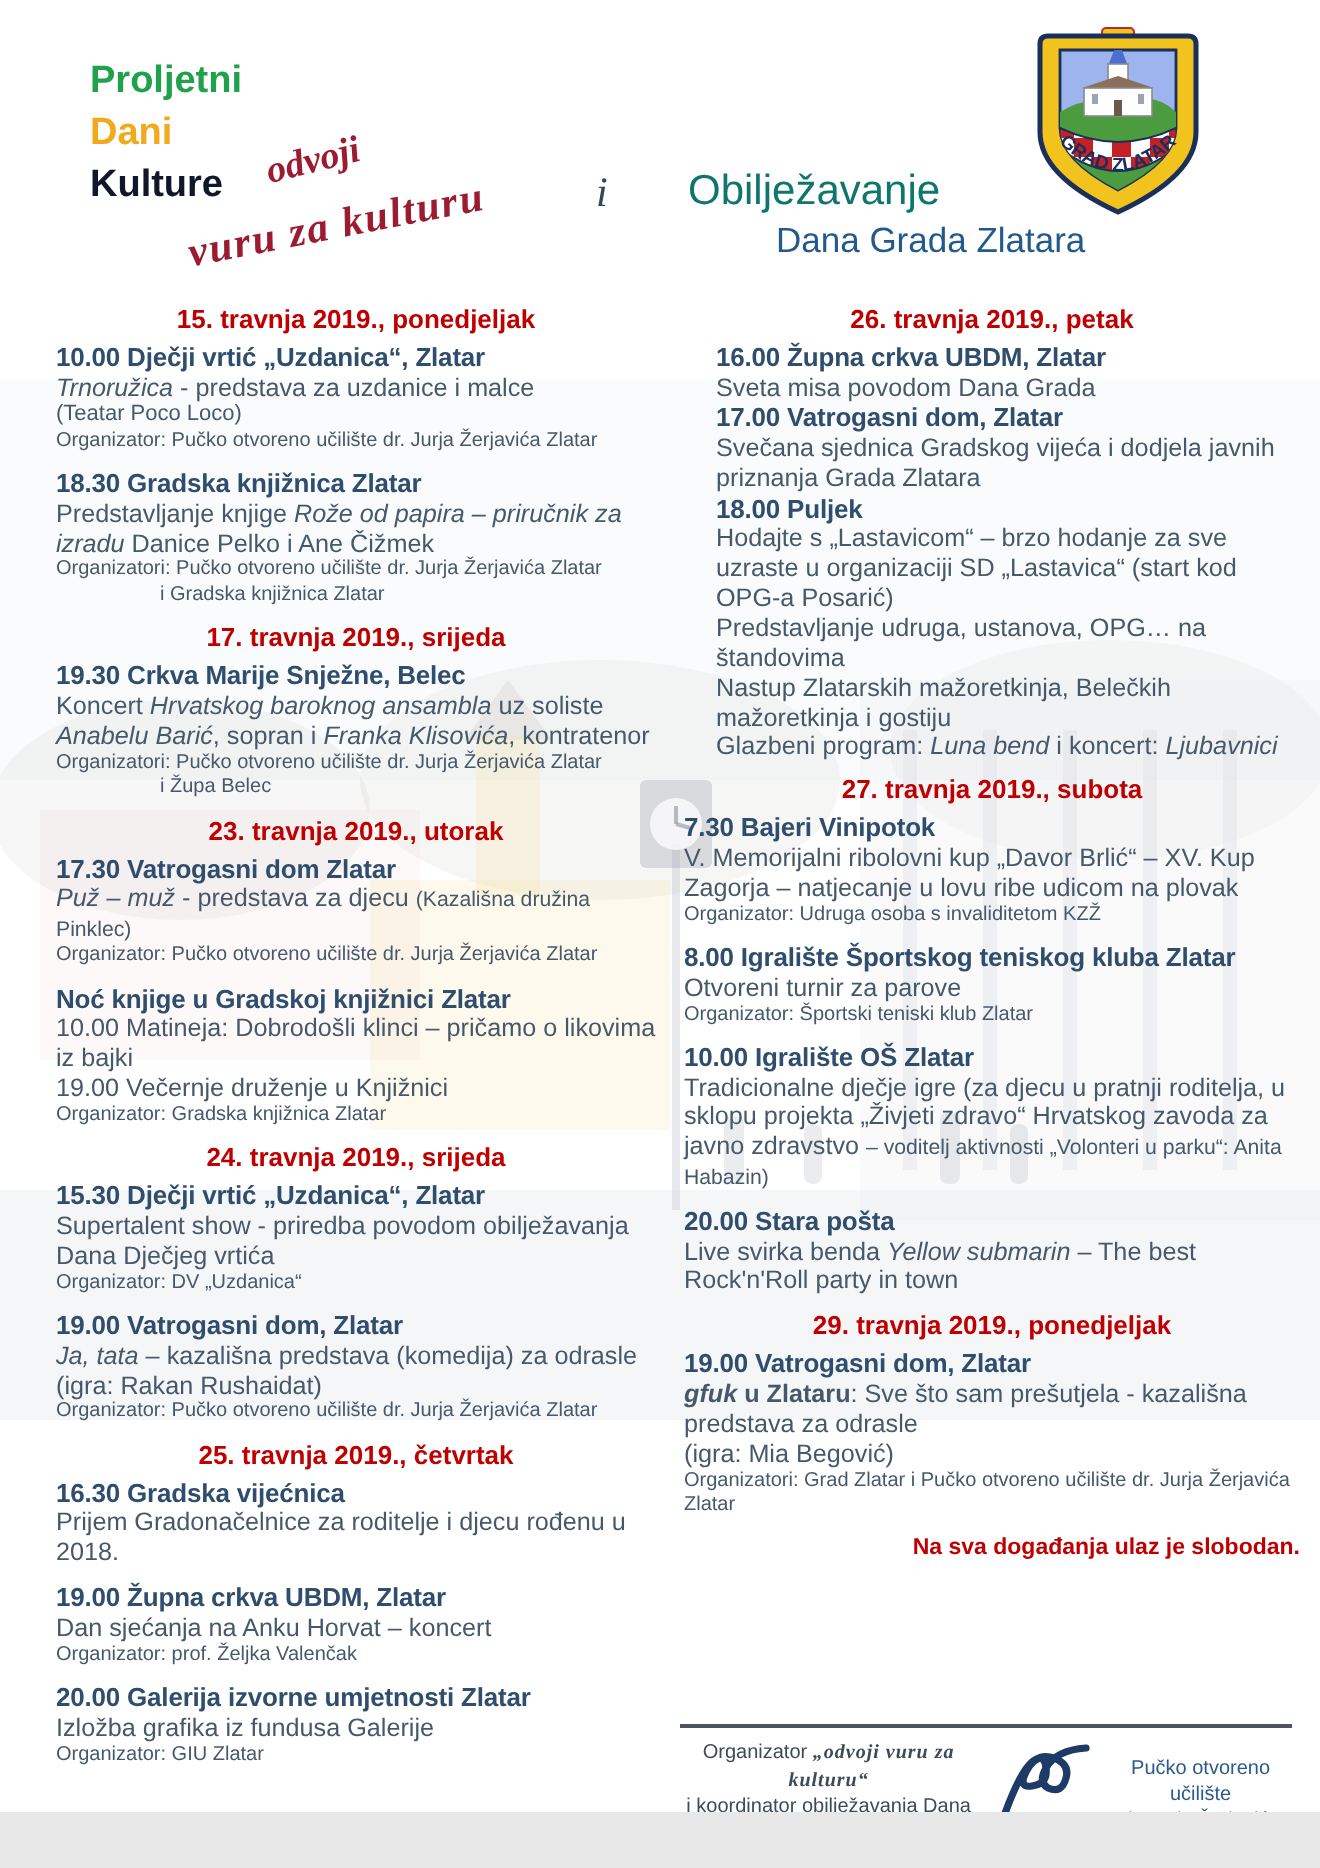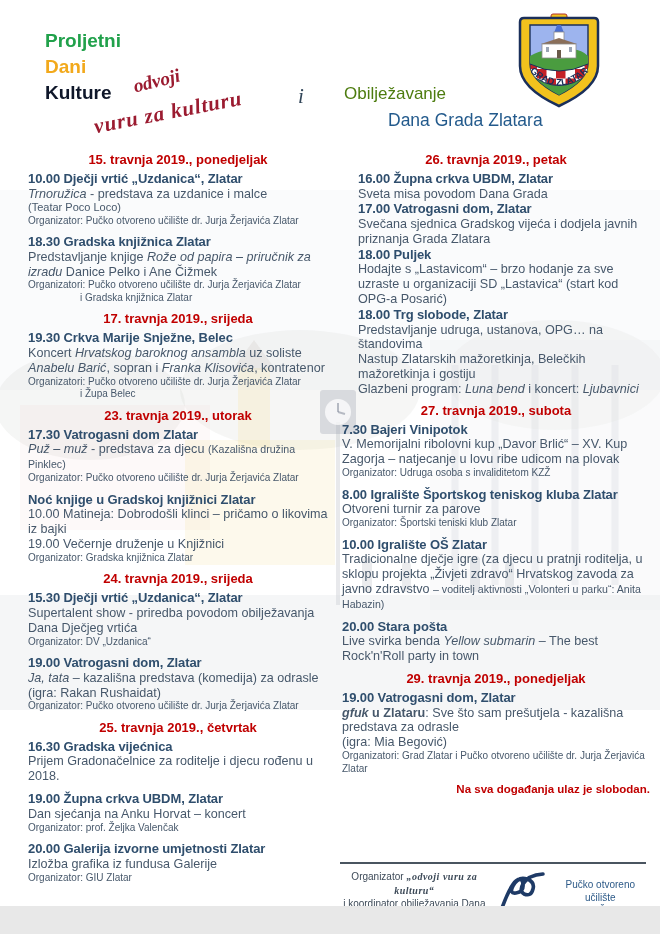--- a/index.html
+++ b/index.html
@@ -6,21 +6,21 @@
   .page{position:relative;width:660px;height:906px;background:#ffffff;overflow:hidden;
         font-family:"Liberation Sans",sans-serif;margin:0 auto;}
   
   .brand{position:absolute;left:45px;top:28px;font-size:19px;font-weight:bold;line-height:26px;}
   .slogan1{position:absolute;left:133px;top:70px;font-family:"Liberation Serif",serif;
            font-style:italic;font-weight:bold;font-size:19px;transform:rotate(-14deg);}
   .slogan2{position:absolute;left:93px;top:100px;font-family:"Liberation Serif",serif;
            font-style:italic;font-weight:bold;font-size:21px;letter-spacing:1px;transform:rotate(-11deg);}
   .connector{position:absolute;left:298px;top:84px;font-family:"Liberation Serif",serif;
              font-style:italic;font-size:21px;color:#33475a;}
-  .sub1{position:absolute;left:344px;top:84px;font-size:17px;color:#4d7c0f;}
+  .sub1{position:absolute;left:344px;top:84px;font-size:21px;color:#0f766e;}
   .sub2{position:absolute;left:388px;top:110px;font-size:17.5px;font-weight:normal;}
   .crest{position:absolute;left:518px;top:12px;}
   
   .bg{position:absolute;left:0;top:190px;pointer-events:none;}
   
   .col{position:absolute;top:146px;}
   .col-left{left:28px;width:300px;}
   .col-right{left:342px;width:308px;}
   .date{font-size:13px;font-weight:bold;color:#c00000;text-align:center;margin:6px 0 4px;}
   .section{margin-bottom:2px;}
@@ -201,21 +201,20 @@
         </div>
         <div class="event">
           <div class="etitle">17.00 Vatrogasni dom, Zlatar</div>
           <div class="p-body"><span>Svečana sjednica Gradskog vijeća i dodjela javnih priznanja Grada Zlatara</span></div>
         </div>
         <div class="event">
           <div class="etitle">18.00 Puljek</div>
           <div class="p-body"><span>Hodajte s „Lastavicom“ – brzo hodanje za sve uzraste u organizaciji SD „Lastavica“ (start kod OPG-a Posarić)</span></div>
         </div>
         <div class="event">
-          <div class="etitle">18.00 Trg slobode, Zlatar</div>
           <div class="p-body"><span>Predstavljanje udruga, ustanova, OPG… na štandovima</span></div>
           <div class="p-body"><span>Nastup Zlatarskih mažoretkinja, Belečkih mažoretkinja i gostiju</span></div>
           <div class="p-body"><span>Glazbeni program: </span><span class="seg-i">Luna bend</span><span> i koncert: </span><span class="seg-i">Ljubavnici</span></div>
         </div>
       </div>
       <div class="section">
         <div class="date">27. travnja 2019., subota</div>
         <div class="event">
           <div class="etitle">7.30 Bajeri Vinipotok</div>
           <div class="p-body"><span>V. Memorijalni ribolovni kup  „Davor Brlić“ – XV. Kup Zagorja  – natjecanje u lovu ribe udicom na plovak</span></div>

